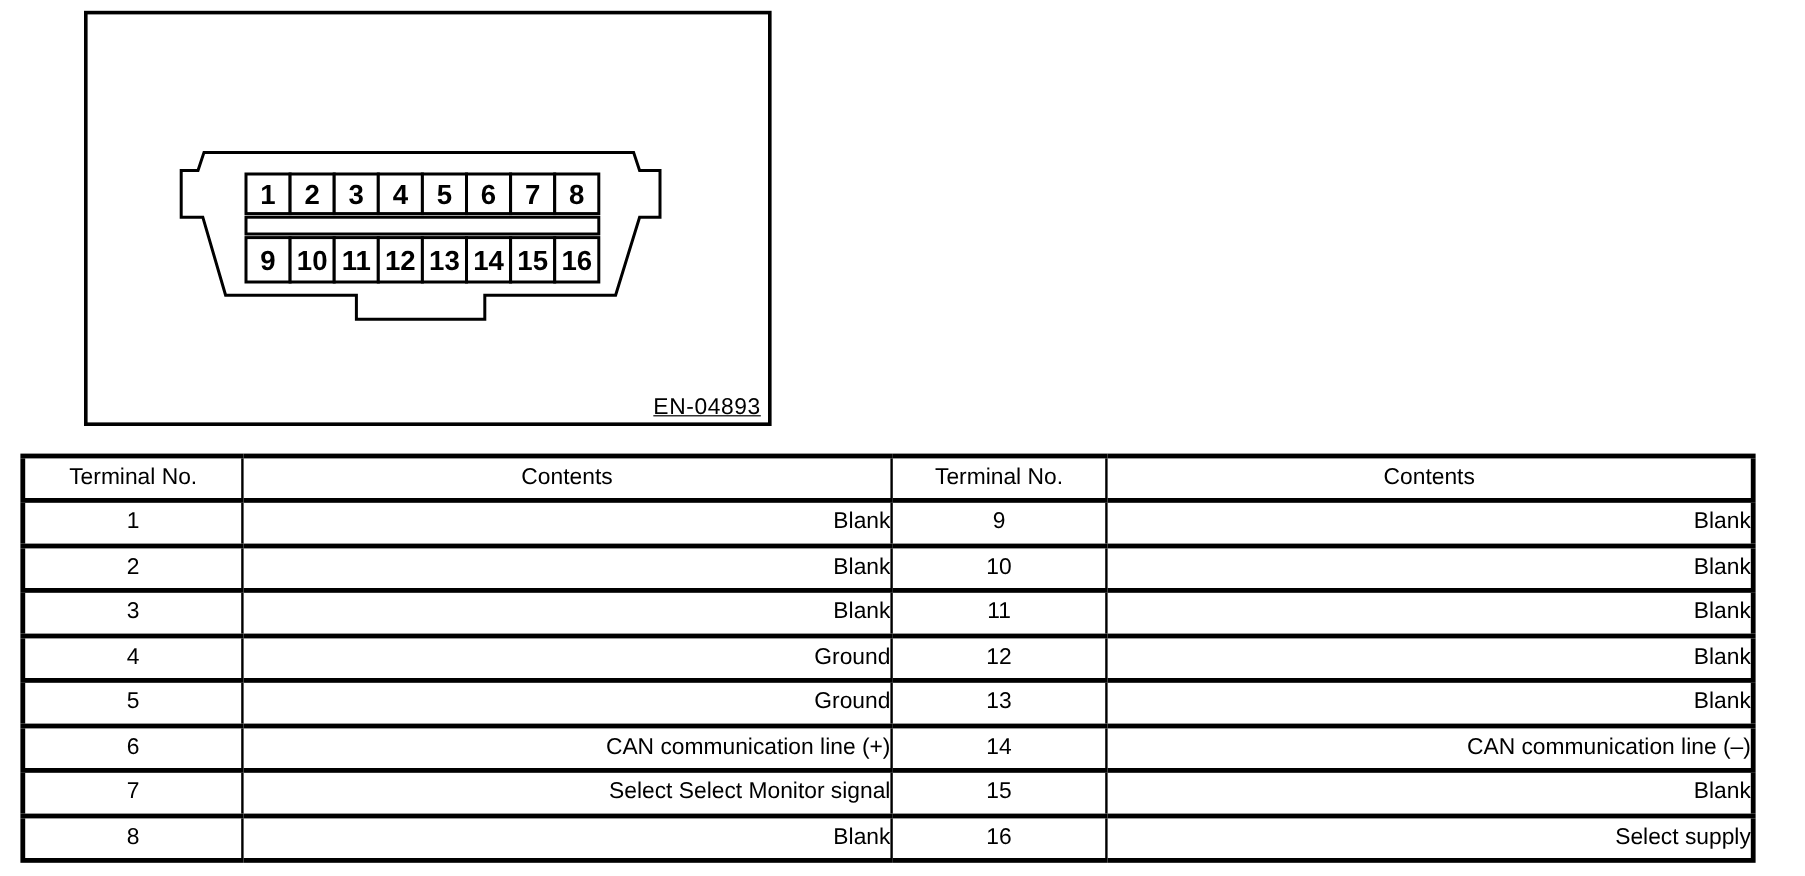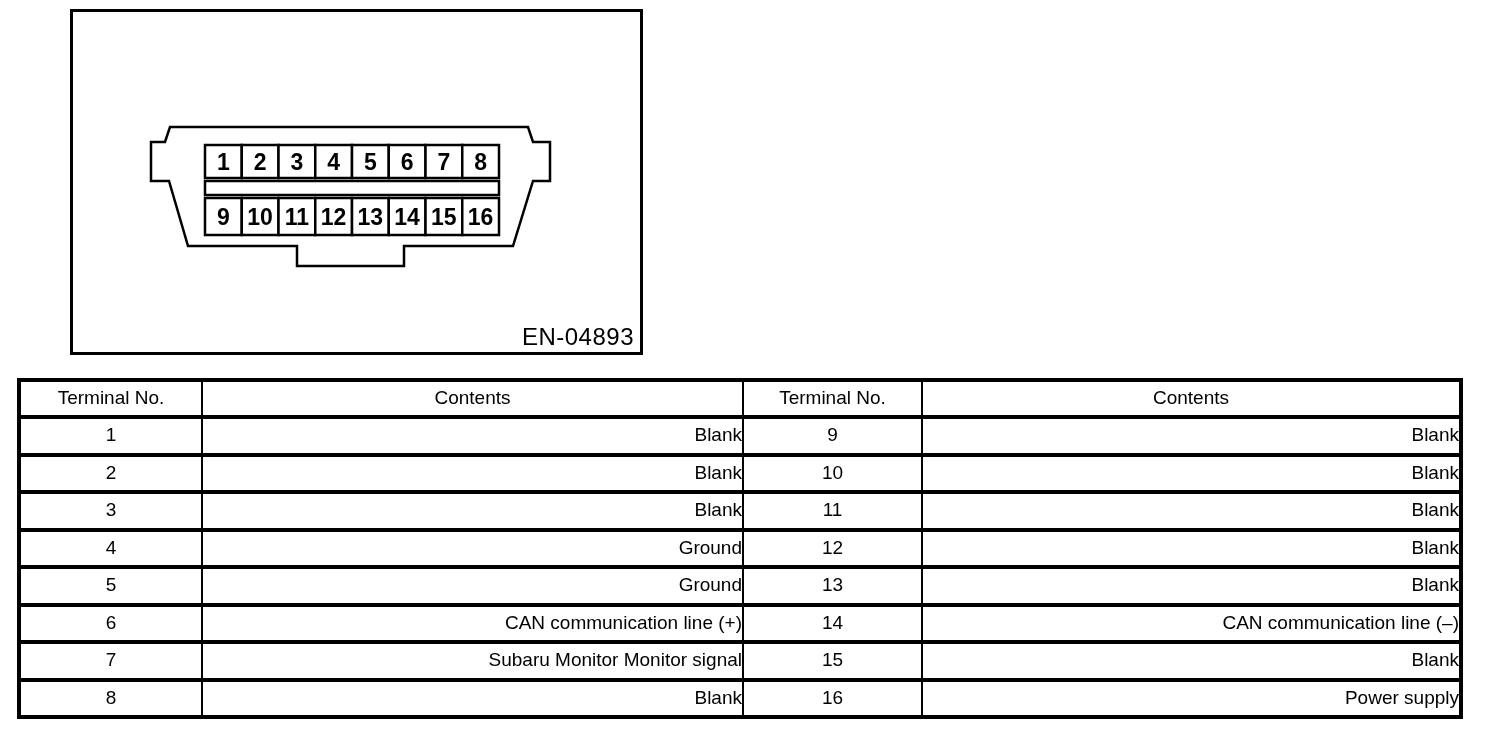--- a/index.html
+++ b/index.html
@@ -20,21 +20,21 @@
   .figure-frame svg { display: block; width: 567px; height: 340px; }
   .connector-outline, .pin-band { fill: #ffffff; stroke: #000000; stroke-width: 2.5px; }
   .pin-box { fill: #ffffff; stroke: #000000; stroke-width: 2.5px; }
   .pin-num {
     font-family: "Liberation Sans", sans-serif;
     font-size: 23px; font-weight: bold;
     text-anchor: middle; fill: #000;
   }
   .figure-label {
     position: absolute; right: 6px; bottom: 3px;
-    font-size: 24px; line-height: 1; letter-spacing: 0.5px;
+    font-size: 19px; line-height: 1; letter-spacing: 0.5px; text-decoration: underline;
   }
 
   
   .terminal-table-wrap {
     position: absolute; left: 17px; top: 378px;
     width: 1186px; height: 341px;
   }
   table.terminal-table {
     border-collapse: collapse; table-layout: fixed;
     width: 100%; height: 100%;
@@ -147,25 +147,25 @@
           <td class="cell-left">Blank</td>
         </tr>
         <tr>
           <td class="cell-center">6</td>
           <td class="cell-left">CAN communication line (+)</td>
           <td class="cell-center mid-l">14</td>
           <td class="cell-left">CAN communication line (–)</td>
         </tr>
         <tr>
           <td class="cell-center">7</td>
-          <td class="cell-left">Subaru Monitor Monitor signal</td>
+          <td class="cell-left">Select Select Monitor signal</td>
           <td class="cell-center mid-l">15</td>
           <td class="cell-left">Blank</td>
         </tr>
         <tr>
           <td class="cell-center">8</td>
           <td class="cell-left">Blank</td>
           <td class="cell-center mid-l">16</td>
-          <td class="cell-left">Power supply</td>
+          <td class="cell-left">Select supply</td>
         </tr>
       </tbody>
   </table>
 </div>
 
 </body></html>

